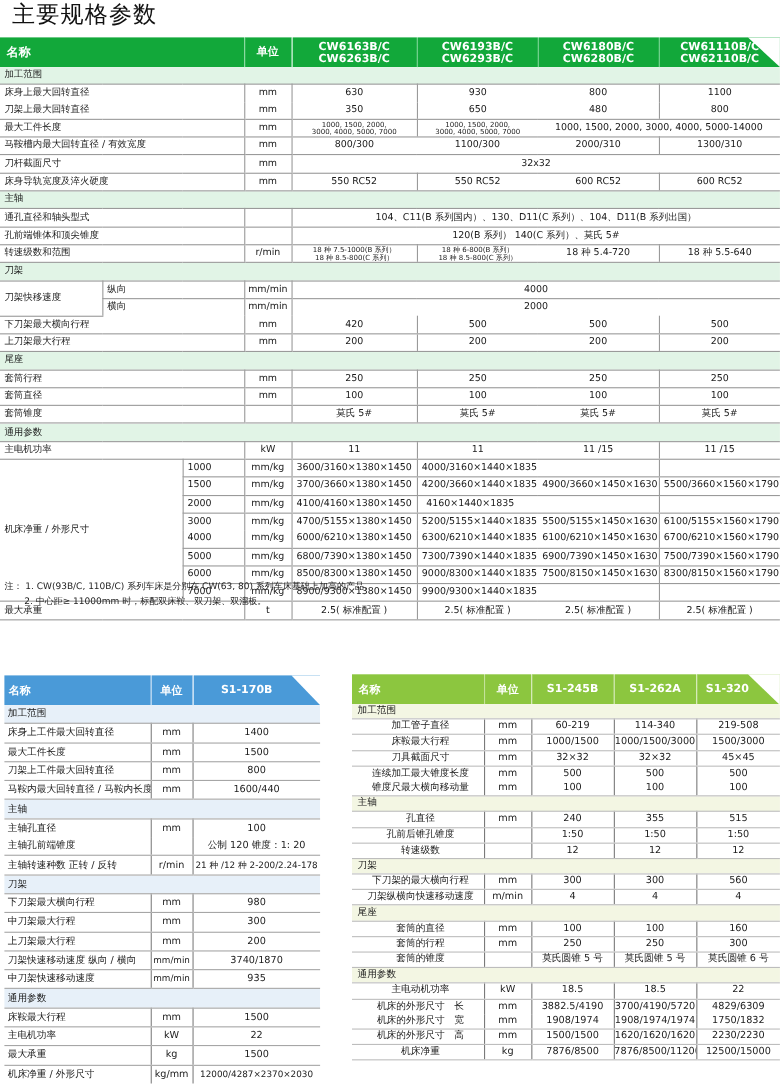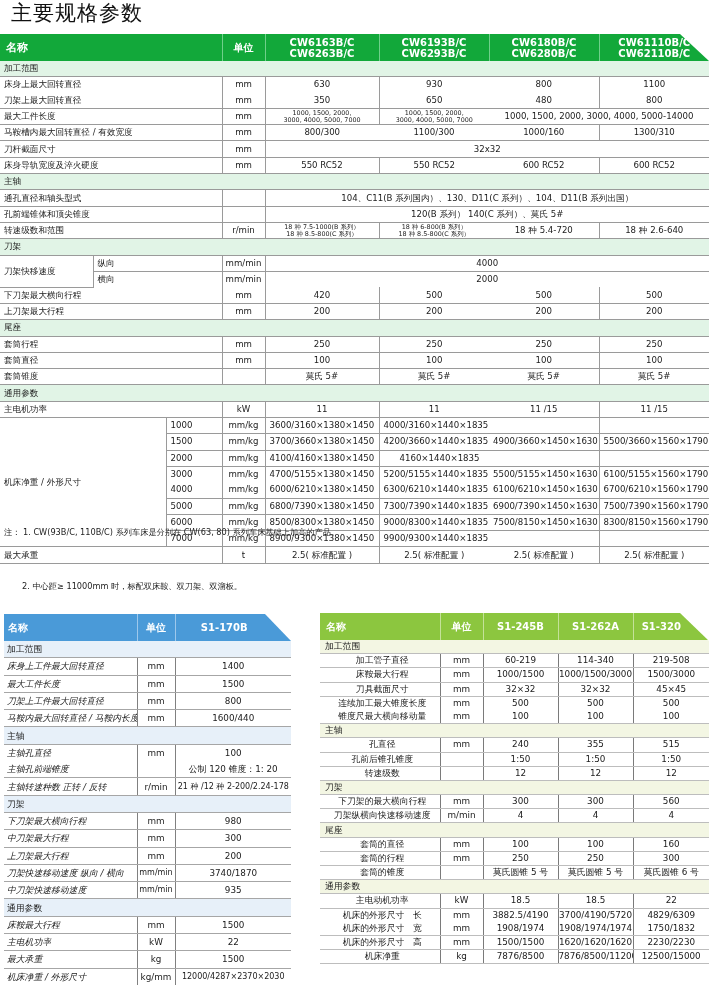--- a/index.html
+++ b/index.html
@@ -18,29 +18,29 @@
   #t1 td { height:15.3px; line-height:15px; border-bottom:1px solid #9a9a9a; text-align:center; }
   #t1 td.lbl { text-align:left; padding-left:4px;margin-left:32px; }
   #t1 td.bl { border-left:1px solid #9a9a9a; }
   #t1 tr.sec td { background:#e1f4e6; text-align:left; padding-left:4px; border-bottom:1px solid #9a9a9a; }
   #t1 td.tiny { font-size:6.4px; line-height:6.6px; }
   #t1 td.nob { border-bottom:none; }
   .corner1 { position:absolute; left:680px; top:34px; width:0; height:0;
              border-top:27px solid #ffffff; border-left:29px solid transparent; }
 
   .notes { position:absolute; left:4px; top:525px; font-size:8.2px; line-height:14px; color:#222; }
-  .notes .n2 { padding-left:18px;margin-top:40px; }
+  .notes .n2 { padding-left:18px; }
 
   
   #t2 { left:4px; top:614px; width:287px; font-size:8.8px; }
   #t2 th { background:#4a9ad8; color:#fff; font-weight:bold; height:27px; font-size:10px; }
   #t2 th.name { text-align:left; padding-left:4px; }
   #t2 th.sep { border-right:1px solid #9dc8ec; }
   #t2 td { height:16.3px; line-height:16px; border-bottom:1px solid #a6a6a6; text-align:center; }
-  #t2 td.lbl { text-align:left; padding-left:3px;font-style:italic; }
+  #t2 td.lbl { text-align:left; padding-left:3px; }
   #t2 td.bl { border-left:1px solid #808080; }
   #t2 tr.sec td { background:#e7f0f9; text-align:left; padding-left:3px; }
   #t2 td.nob { border-bottom:none; }
   .corner2 { position:absolute; left:265px; top:614px; width:0; height:0;
              border-top:28px solid #ffffff; border-left:27px solid transparent; }
 
   
   #t3 { left:320px; top:613px; width:389px; font-size:8.8px; }
   #t3 th { background:#8cc63f; color:#fff; font-weight:bold; height:27px; font-size:10px; }
   #t3 th.name { text-align:left; padding-left:6px; }
@@ -124,21 +124,21 @@
           <span class="two">1000, 1500, 2000,</span>
           <span class="two">3000, 4000, 5000, 7000</span>
         </td>
     <td colspan="2">1000, 1500, 2000, 3000, 4000, 5000-14000</td>
   </tr>
   <tr>
     <td class="lbl" colspan="3">马鞍槽内最大回转直径 / 有效宽度</td>
     <td class="bl">mm</td>
     <td class="bl">800/300</td>
     <td>1100/300</td>
-    <td>1000/160</td>
+    <td>2000/310</td>
     <td class="bl">1300/310</td>
   </tr>
   <tr>
     <td class="lbl" colspan="3">刀杆截面尺寸</td>
     <td class="bl">mm</td>
     <td class="bl" colspan="4">32x32</td>
   </tr>
   <tr>
     <td class="lbl" colspan="3">床身导轨宽度及淬火硬度</td>
     <td class="bl">mm</td>
@@ -167,21 +167,21 @@
     <td class="bl">r/min</td>
     <td class="bl tiny">
           <span class="two">18 种 7.5-1000(B 系列）</span>
           <span class="two">18 种 8.5-800(C 系列）</span>
         </td>
     <td class="bl tiny">
           <span class="two">18 种 6-800(B 系列）</span>
           <span class="two">18 种 8.5-800(C 系列）</span>
         </td>
     <td>18 种 5.4-720</td>
-    <td class="bl">18 种 2.6-640</td>
+    <td class="bl">18 种 5.5-640</td>
   </tr>
 
   <tr class="sec">
         <td colspan="8">刀架</td>
       </tr>
 
   <tr>
     <td class="lbl" rowspan="2">刀架快移速度</td>
     <td class="lbl bl" colspan="2">纵向</td>
     <td class="bl">mm/min</td>
@@ -265,21 +265,21 @@
     <td class="bl">mm/kg</td>
     <td class="bl lbl">3700/3660×1380×1450</td>
     <td class="bl lbl">4200/3660×1440×1835</td>
     <td class="lbl">4900/3660×1450×1630</td>
     <td class="bl lbl">5500/3660×1560×1790</td>
   </tr>
   <tr>
     <td class="bl lbl">2000</td>
     <td class="bl">mm/kg</td>
     <td class="bl lbl">4100/4160×1380×1450</td>
-    <td class="bl lbl" style="padding-left:20px">4160×1440×1835</td>
+    <td class="bl lbl" style="padding-left:8px">4160×1440×1835</td>
     <td class="lbl"></td>
     <td class="bl lbl"></td>
   </tr>
   <tr>
     <td class="bl lbl nob">3000</td>
     <td class="bl nob">mm/kg</td>
     <td class="bl lbl nob">4700/5155×1380×1450</td>
     <td class="bl lbl nob">5200/5155×1440×1835</td>
     <td class="lbl nob">5500/5155×1450×1630</td>
     <td class="bl lbl nob">6100/5155×1560×1790</td>

